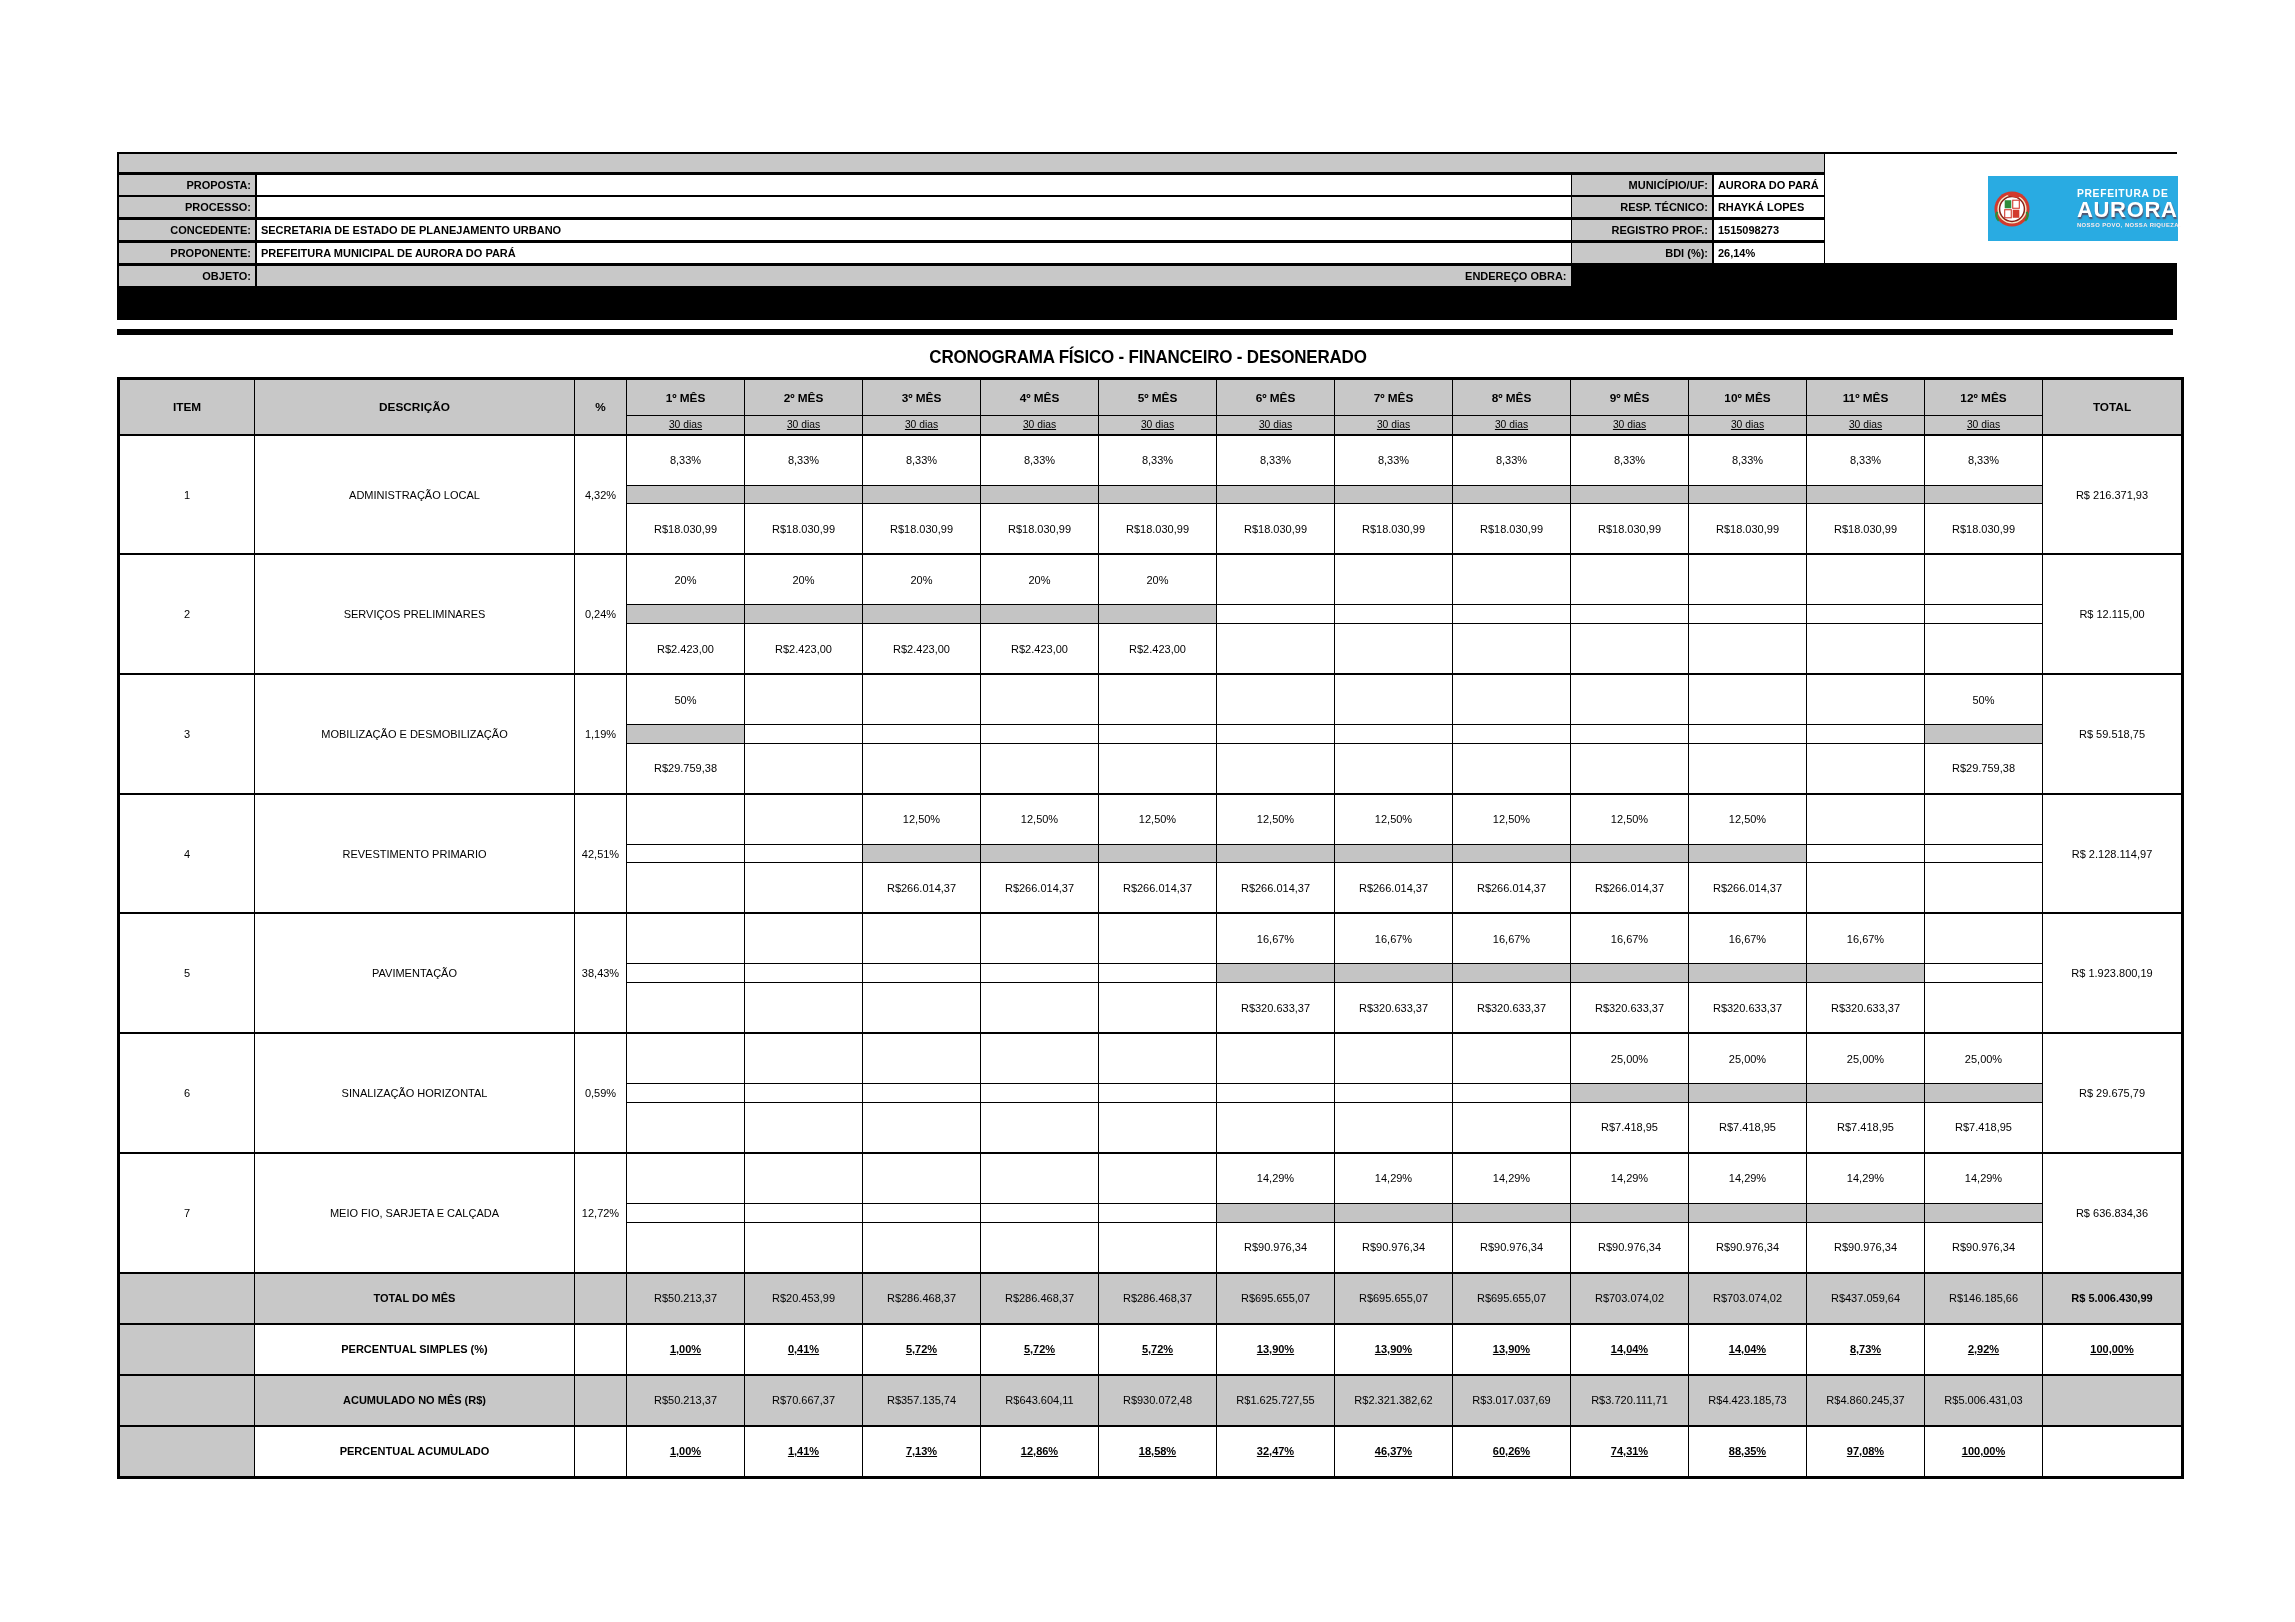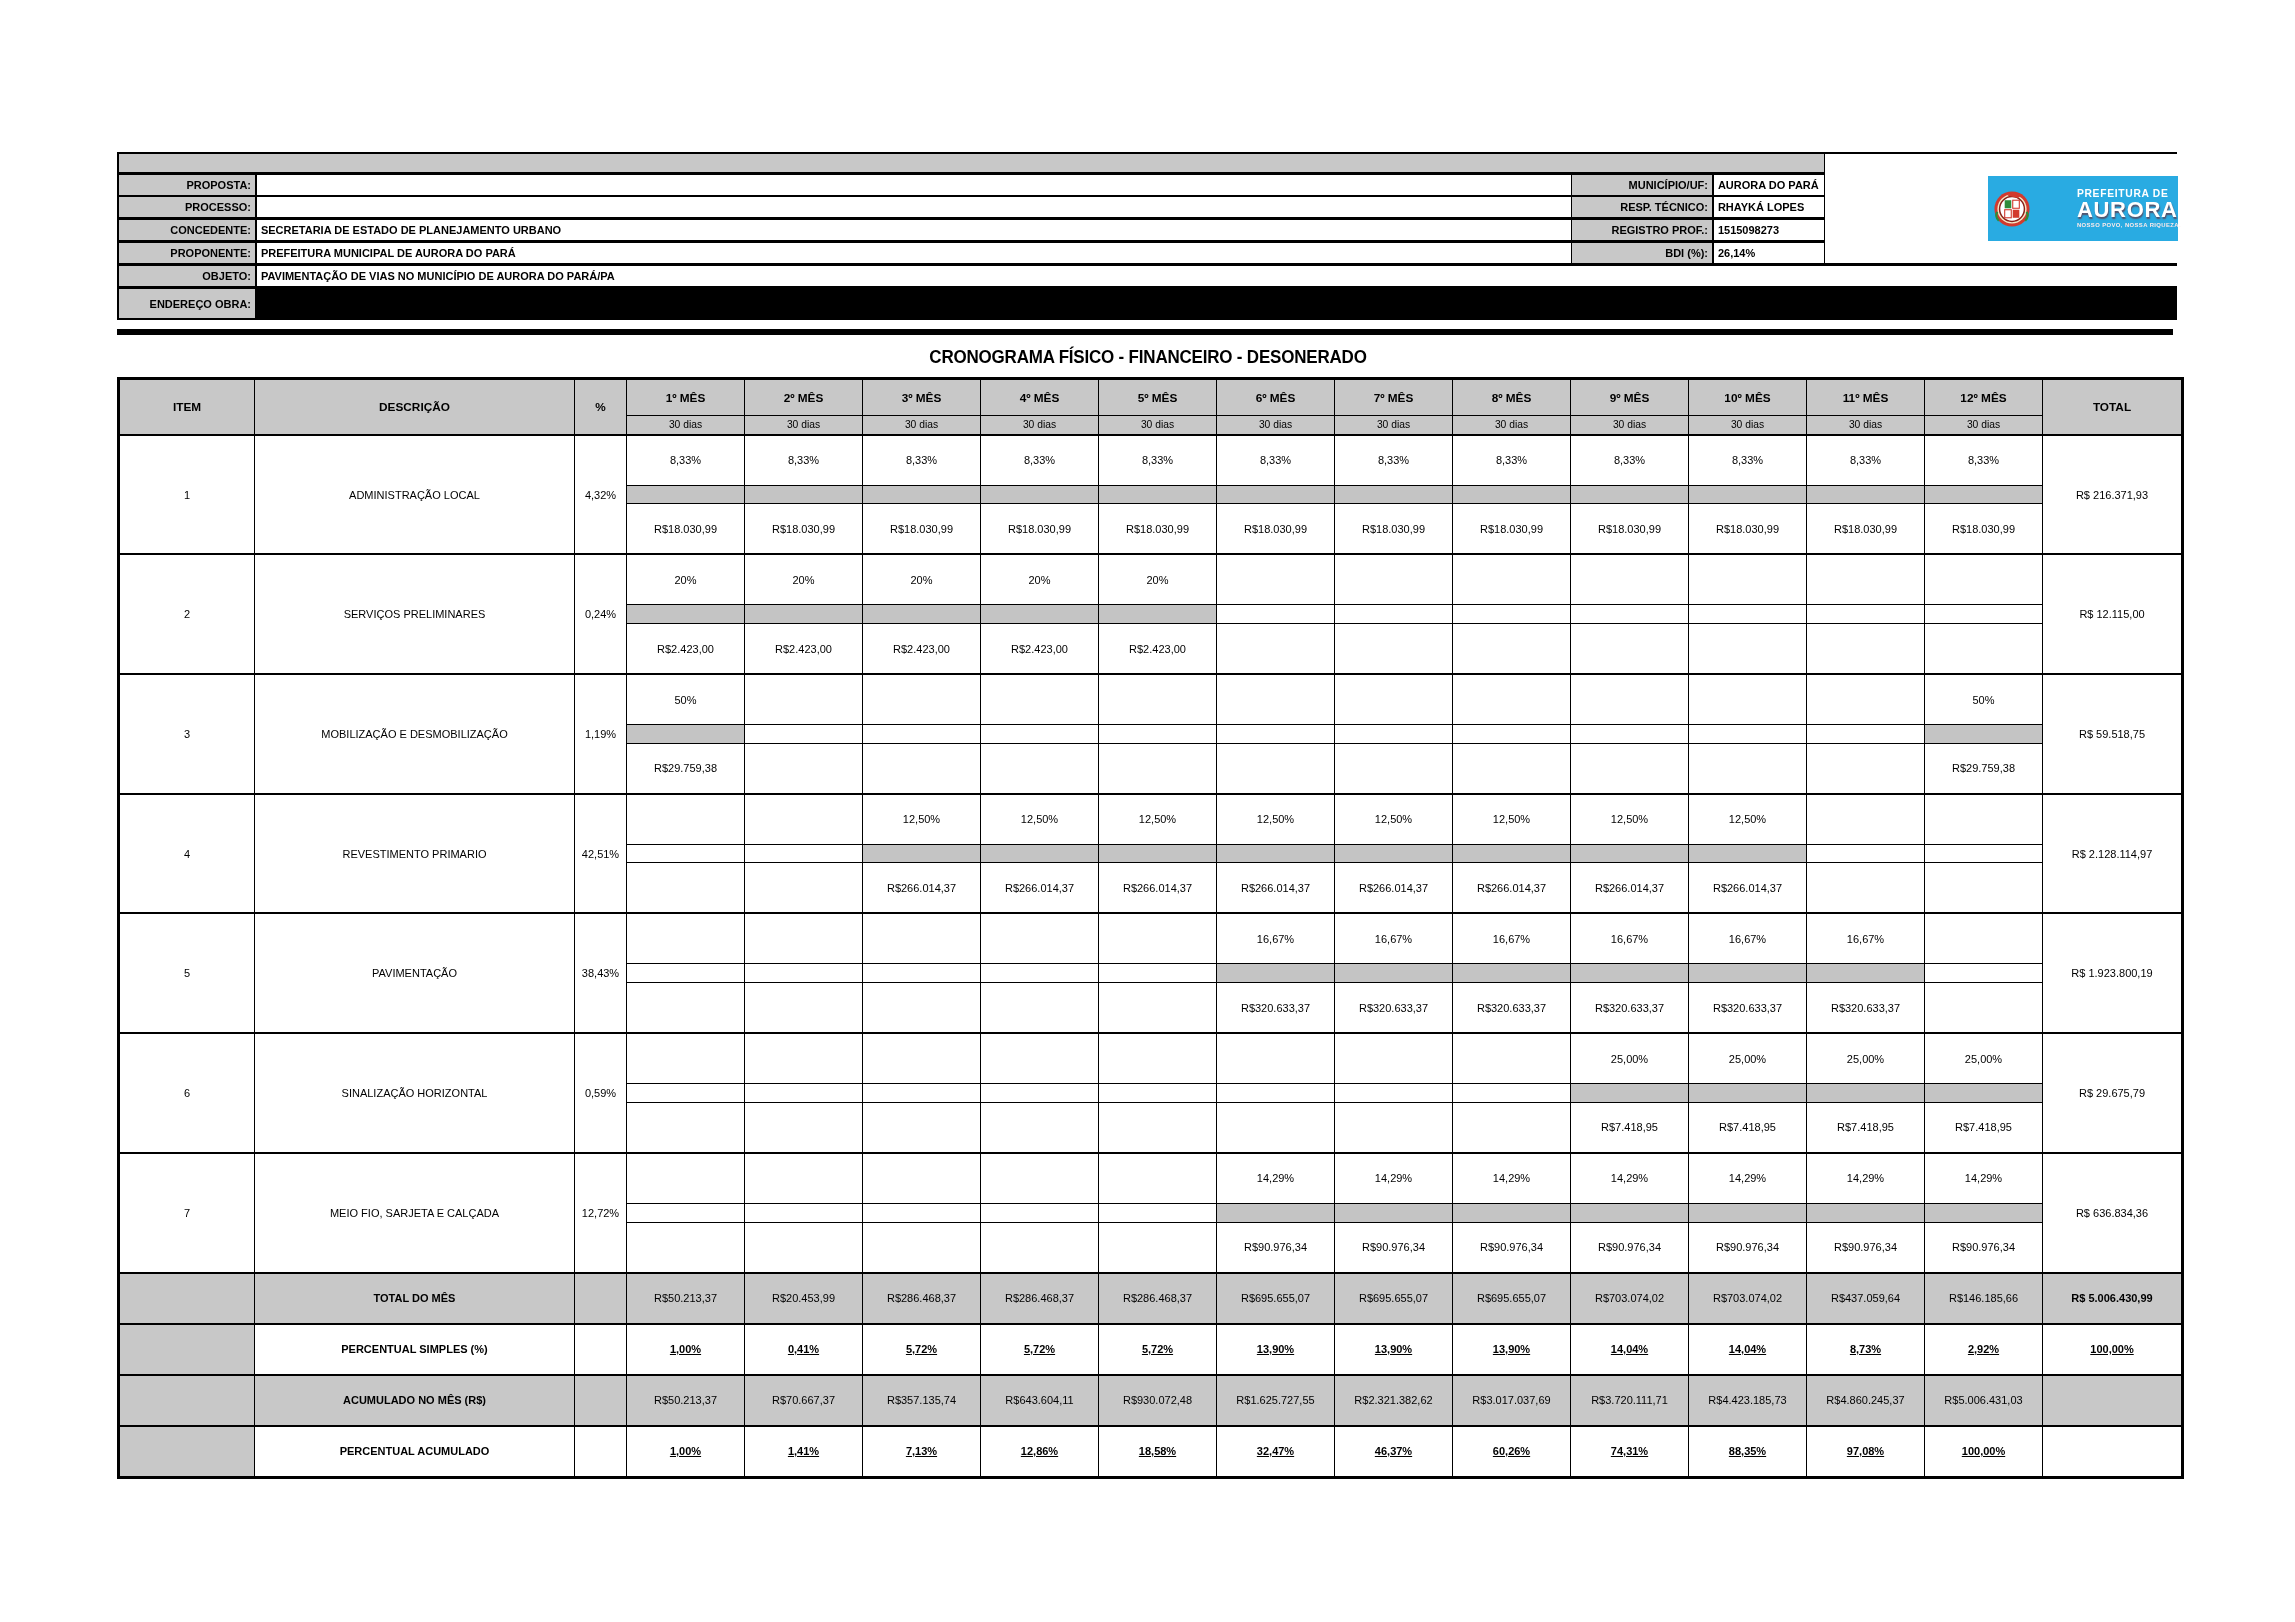--- a/index.html
+++ b/index.html
@@ -52,21 +52,21 @@
   tr.h2 th{font-weight:normal;}
   tr.prow td{height:49px;text-align:center;vertical-align:middle;}
   tr.brow td{height:17.7px;}
   tr.vrow td{height:49px;text-align:center;vertical-align:middle;}
   td.itemc{text-align:center;vertical-align:middle;}
   td.descc{text-align:left;padding-left:5.9px;vertical-align:middle;}
   td.pctc{text-align:right;padding-right:2.9px;vertical-align:middle;}
   td.totc{text-align:center;vertical-align:middle;}
   td.band-on{background:#c4c4c4;border-top:2.9px solid #000;border-bottom:2.9px solid #000;}
   tr.item-first td{border-top:2.9px solid #000;}
-  tr.h2 th{border-bottom:2.9px solid #000;}
+  tr.h2 th{border-bottom:2.9px solid #000;text-decoration:underline;}
   tr.sum td{height:49px;text-align:center;vertical-align:middle;border-top:2.9px solid #000;}
   tr.sum td.slabel{font-weight:bold;}
   tr.sum.shade td{background:#c8c8c8;}
   tr.sum td.sitem{background:#c8c8c8;}
   tr.sum.boldvals td.sval, tr.sum.boldvals td.stotal{font-weight:bold;text-decoration:underline;}
   tr.sum td.stotal-strong{font-weight:bold;}
 </style>
 </head>
 <body>
 
@@ -114,21 +114,20 @@
     <div class="cell val">SECRETARIA DE ESTADO DE PLANEJAMENTO URBANO</div>
     <div class="cell lab">REGISTRO PROF.:</div>
     <div class="cell val">1515098273</div>
 
     <div class="cell lab">PROPONENTE:</div>
     <div class="cell val">PREFEITURA MUNICIPAL DE AURORA DO PARÁ</div>
     <div class="cell lab">BDI (%):</div>
     <div class="cell val">26,14%</div>
 
     <div class="cell lab">OBJETO:</div>
-    <div class="cell val wide">PAVIMENTAÇÃO DE VIAS NO MUNICÍPIO DE AURORA DO PARÁ/PA</div>
 
     <div class="cell lab">ENDEREÇO OBRA:</div>
   </div>
 
   <div class="rule"></div>
 
   <div class="title">CRONOGRAMA FÍSICO - FINANCEIRO - DESONERADO</div>
 
   <table class="cron">
     <colgroup id="cron-cols">

